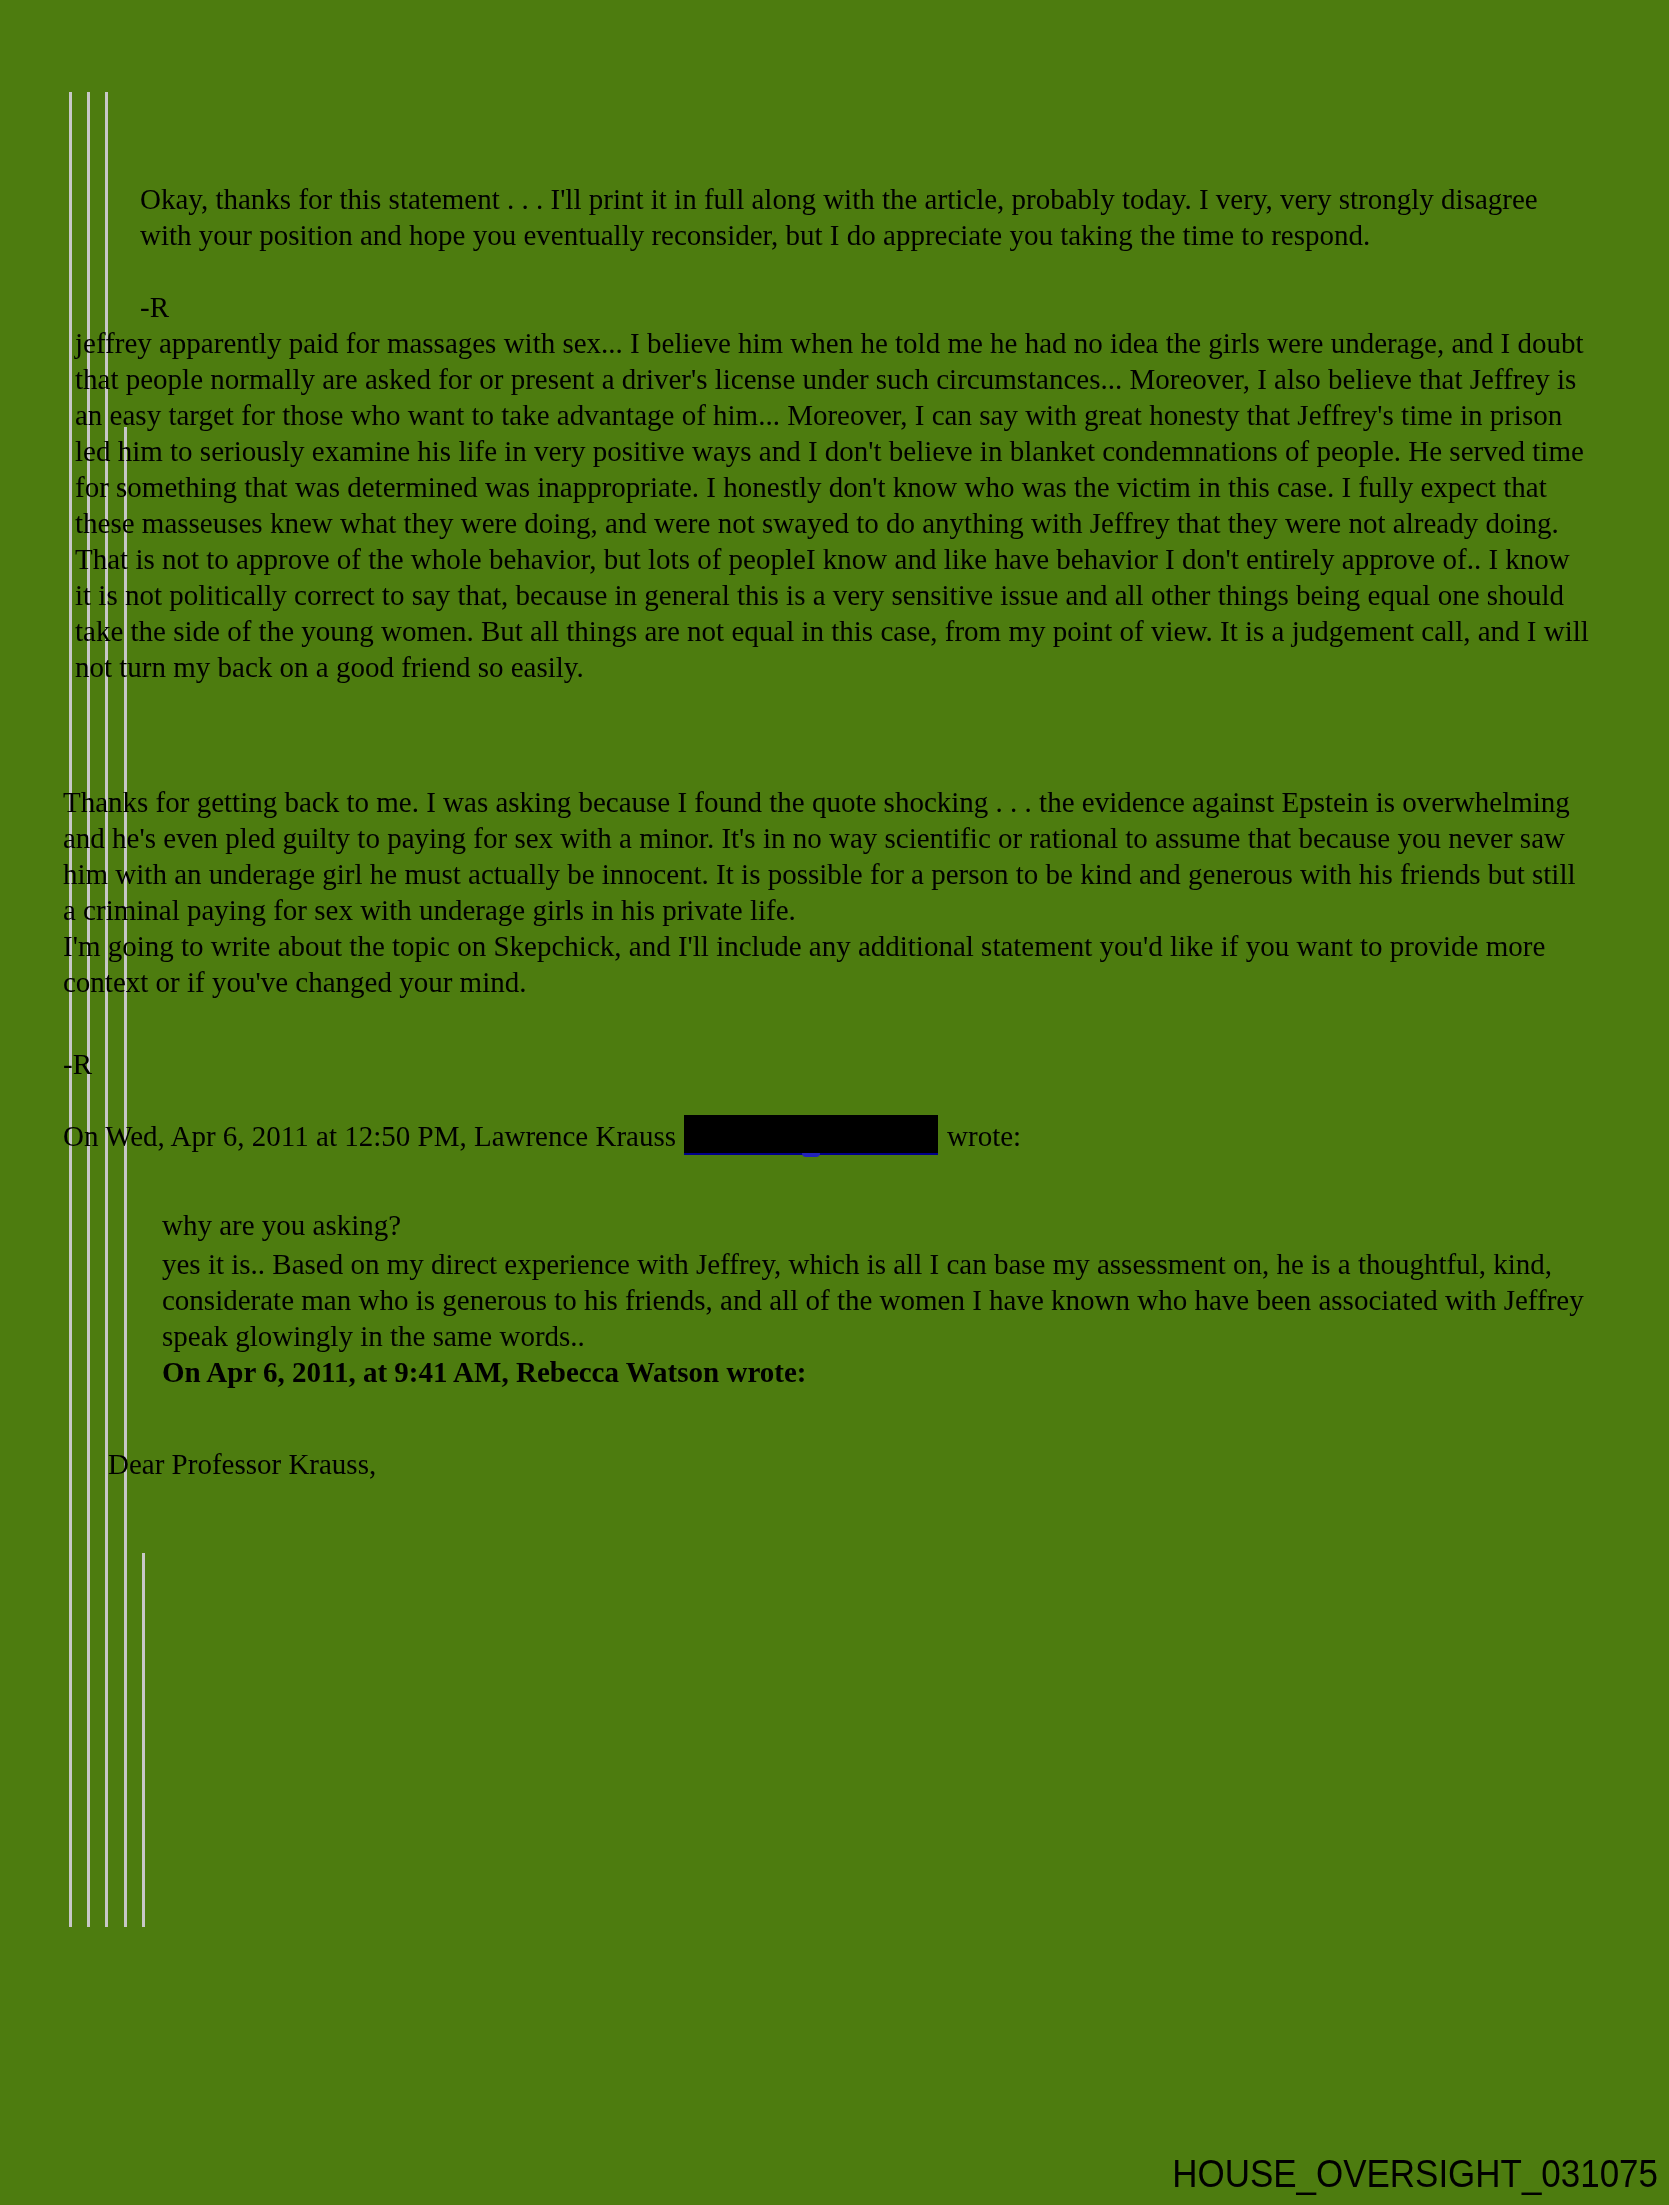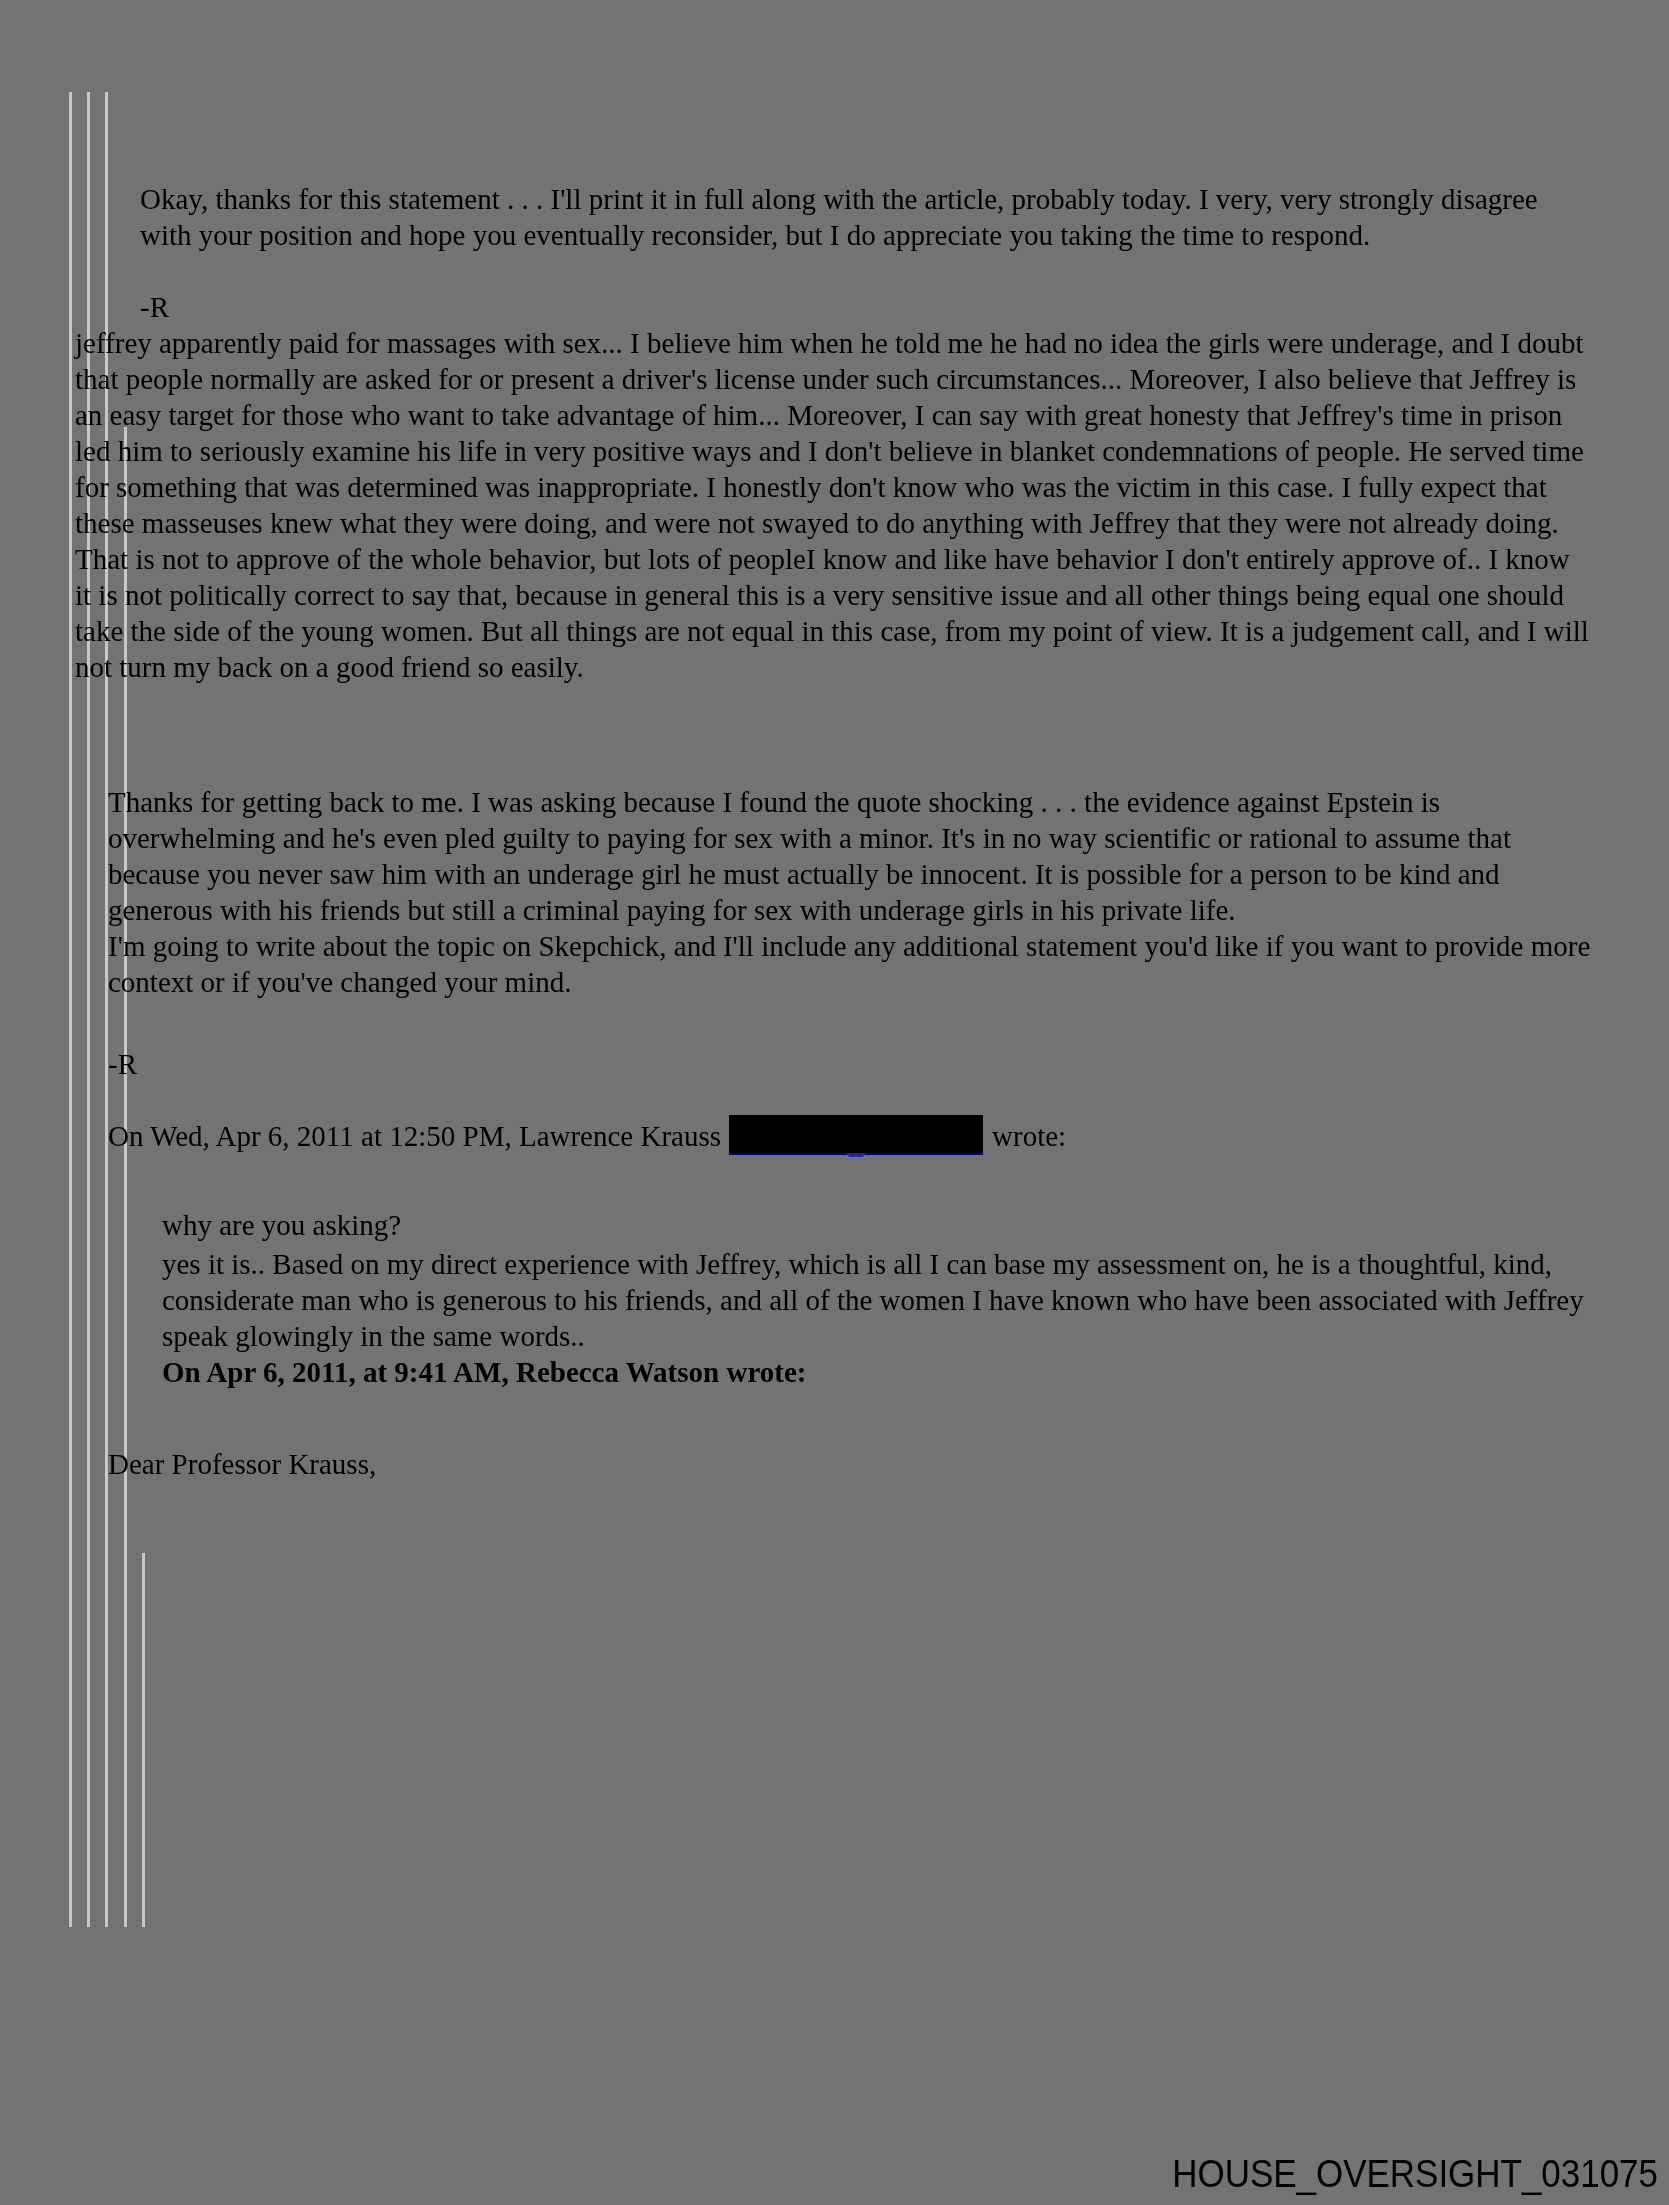--- a/index.html
+++ b/index.html
@@ -4,21 +4,21 @@
 <style>
   html, body {
     margin: 0;
     padding: 0;
     background: #ffffff;
   }
   .page {
     position: relative;
     width: 1669px;
     height: 2205px;
-    background: #737373;
+    background: #4d7c0f;
     overflow: hidden;
     font-family: "Liberation Serif", serif;
     font-size: 29px;
     line-height: 36px;
     color: #000000;
   }
 
   
   .qbar {
     position: absolute;
@@ -34,21 +34,21 @@
   
   .content {
     position: absolute;
     left: 0;
     top: 181px;
     width: 1591px;
   }
   .block { margin: 0; }
   .lvl-0 { padding-left: 140px; }
   .lvl-1 { padding-left: 75px; }
-  .lvl-2 { padding-left: 108px; }
+  .lvl-2 { padding-left: 63px; }
   .lvl-3 { padding-left: 162px; }
   .lvl-4 { padding-left: 108px; }
 
   
   .redaction {
     display: inline-block;
     position: relative;
     background: #000000;
     border-bottom: 2.6px solid #00008b;
     vertical-align: -9.2px;

